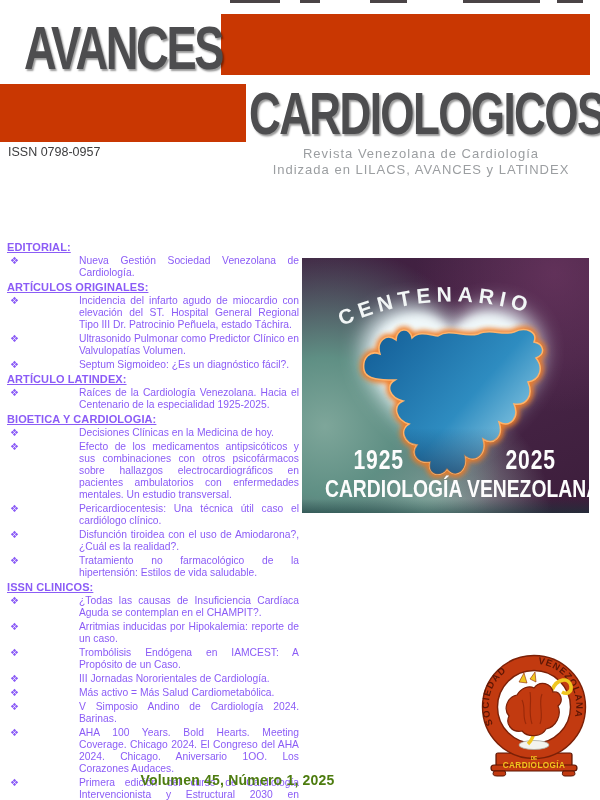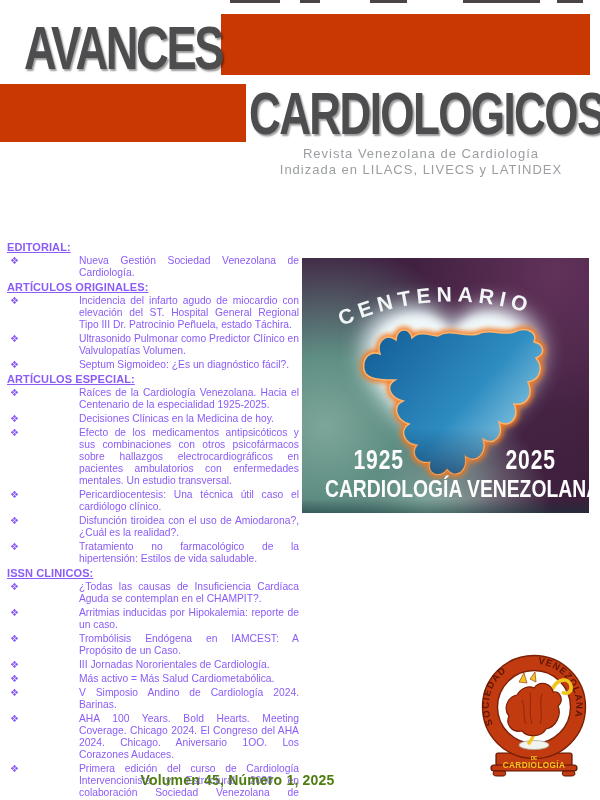--- a/index.html
+++ b/index.html
@@ -73,25 +73,26 @@
     <span class="trim" style="left:463px;width:77px;"></span>
     <span class="trim" style="left:557px;width:26px;"></span>
   </div>
 
   <div class="accent-bar" id="bar-top"></div>
   <div class="accent-bar" id="bar-mid"></div>
   <div class="mast-title" id="title-avances">AVANCES</div>
   <div class="mast-title" id="title-cardio">CARDIOLOGICOS</div>
 
   <div id="issn-block">
+    <div>ISSN 0798-0957</div>
   </div>
 
   <div id="subtitle">
     <div>Revista Venezolana de Cardiología</div>
-    <div>Indizada en LILACS, LIVECS y LATINDEX</div>
+    <div>Indizada en LILACS, AVANCES y LATINDEX</div>
   </div>
 
   <div id="toc">
       <div class="toc-heading">EDITORIAL:</div>
       <div class="toc-item">
         <span class="toc-bullet">❖</span>
         <span class="toc-text">Nueva Gestión Sociedad Venezolana de Cardiología.</span>
       </div>
       <div class="toc-heading">ARTÍCULOS ORIGINALES:</div>
       <div class="toc-item">
@@ -99,25 +100,26 @@
         <span class="toc-text">Incidencia del infarto agudo de miocardio con elevación del ST. Hospital General Regional Tipo III Dr. Patrocinio Peñuela, estado Táchira.</span>
       </div>
       <div class="toc-item">
         <span class="toc-bullet">❖</span>
         <span class="toc-text">Ultrasonido Pulmonar como Predictor Clínico en Valvulopatías Volumen.</span>
       </div>
       <div class="toc-item">
         <span class="toc-bullet">❖</span>
         <span class="toc-text">Septum Sigmoideo: ¿Es un diagnóstico fácil?.</span>
       </div>
-      <div class="toc-heading">ARTÍCULOS ESPECIAL:</div>
+      <div class="toc-heading">ARTÍCULO LATINDEX:</div>
       <div class="toc-item">
         <span class="toc-bullet">❖</span>
         <span class="toc-text">Raíces de la Cardiología Venezolana.  Hacia el Centenario de la especialidad 1925-2025.</span>
       </div>
+      <div class="toc-heading">BIOETICA Y CARDIOLOGIA:</div>
       <div class="toc-item">
         <span class="toc-bullet">❖</span>
         <span class="toc-text">Decisiones Clínicas en la Medicina de hoy.</span>
       </div>
       <div class="toc-item">
         <span class="toc-bullet">❖</span>
         <span class="toc-text">Efecto de los medicamentos antipsicóticos y sus combinaciones con otros psicofármacos sobre hallazgos electrocardiográficos en pacientes ambulatorios con enfermedades mentales. Un estudio transversal.</span>
       </div>
       <div class="toc-item">
         <span class="toc-bullet">❖</span>

